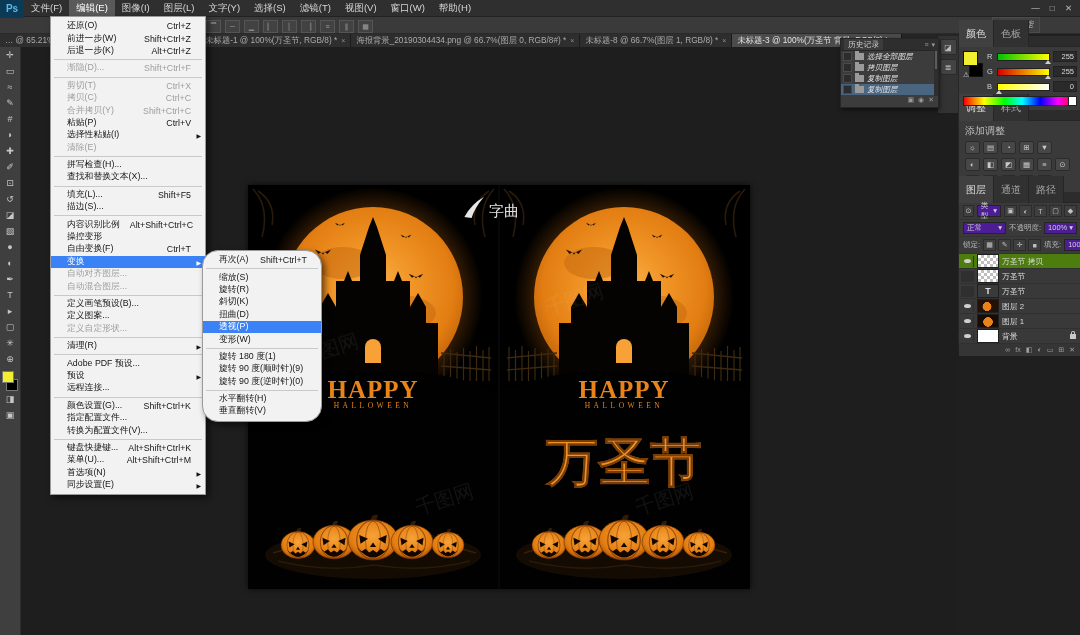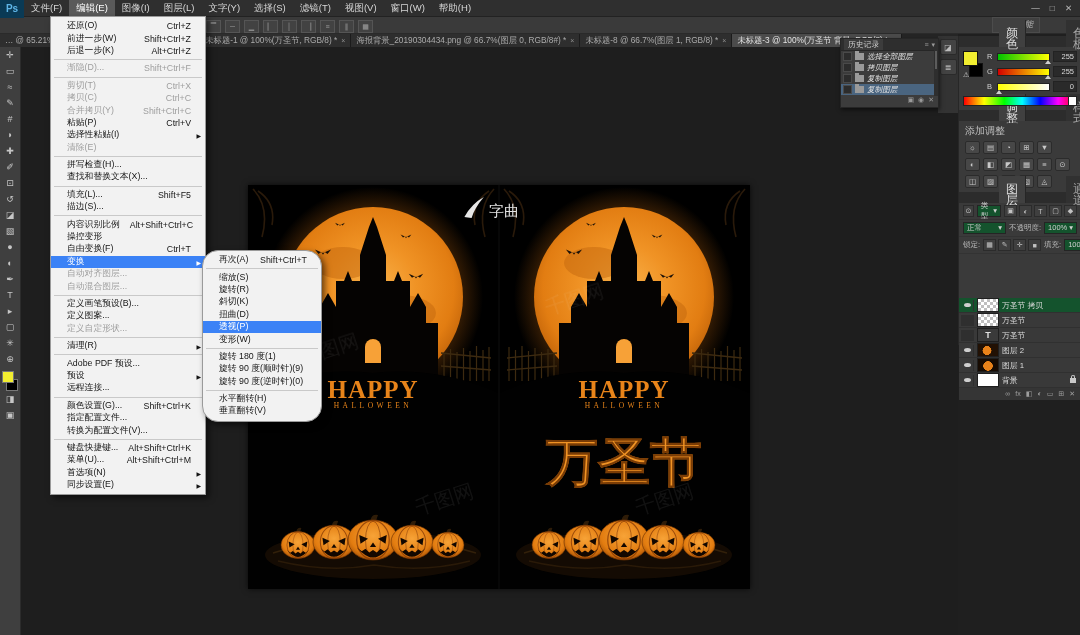--- a/index.html
+++ b/index.html
@@ -63,22 +63,22 @@
   #hist-scroll::before{content:"";display:block;margin:1px auto;width:2px;height:18px;background:#5c5c5c;}
   
   #dockstrip{position:absolute;left:938px;top:36px;width:20px;height:74px;background:#333;
     display:flex;flex-direction:column;align-items:center;gap:4px;padding-top:3px;z-index:6;}
   .dock-ico{width:15px;height:14px;background:#434343;border:1px solid #2a2a2a;color:#bdbdbd;
     font-size:8px;display:flex;align-items:center;justify-content:center;border-radius:2px;}
   
   #rightdock{position:absolute;left:958px;top:36px;width:122px;height:309px;background:#3a3a3a;
     border-left:1px solid #272727;z-index:6;font-size:8px;color:#c8c8c8;}
   .panel-tabs{height:11px;background:#2c2c2c;display:flex;align-items:flex-end;}
-  .ptab{padding:8px 7px;height:11px;line-height:11px;font-size:12px;color:#a8a8a8;background:#313131;
-    border-right:1px solid #262626;margin-left:40px;}
+  .ptab{padding:8px 7px;height:11px;line-height:11px;font-size:10px;color:#a8a8a8;background:#313131;
+    border-right:1px solid #262626;}
   .ptab.active{background:#404040;color:#dedede;}
   .ptab-spacer{flex:1;border-bottom:1px solid #262626;height:11px;}
   
   #color-content{display:flex;padding:4px 4px 2px 4px;gap:4px;}
   #cp-swatches{position:relative;width:20px;height:26px;}
   #cp-bg{position:absolute;right:0;bottom:0;width:12px;height:12px;background:#000;border:1px solid #111;}
   #cp-fg{position:absolute;left:0;top:0;width:13px;height:13px;border:1px solid #111;}
   #cp-warn{position:absolute;left:0;bottom:-2px;font-size:7px;color:#d8d8d8;}
   #cp-sliders{flex:1;display:flex;flex-direction:column;gap:4px;}
   .ch-row{display:flex;align-items:center;gap:3px;}
@@ -95,27 +95,27 @@
   #spectrum{height:8px;margin:2px 4px 4px 4px;border:1px solid #222;position:relative;
     background:linear-gradient(90deg,#ff0000,#ffff00 18%,#00ff00 36%,#00ffff 52%,#0000ff 68%,#ff00ff 84%,#ff0000);}
   #spectrum::after{content:"";position:absolute;right:0;top:0;width:7px;height:100%;background:#fff;border-left:1px solid #222;}
   
   #adj-header{font-size:10px;color:#bdbdbd;padding:3px 6px 1px 6px;}
   .adj-row{display:flex;gap:3px;padding:2px 6px;}
   .adj-ico{width:13px;height:11px;background:#474747;border:1px solid #2b2b2b;border-radius:2px;
     color:#c9c9c9;font-size:7.5px;display:flex;align-items:center;justify-content:center;}
   
   .lp-row{display:flex;align-items:center;gap:3px;padding:2px 4px;border-bottom:1px solid #333;}
-  .lp-chip{background:#14532d;border:1px solid #242424;color:#cfcfcf;font-size:7.5px;padding:0 3px;height:10px;line-height:10px;display:inline-flex;align-items:center;gap:2px;}
+  .lp-chip{background:#4c1d95;border:1px solid #242424;color:#cfcfcf;font-size:7.5px;padding:0 3px;height:10px;line-height:10px;display:inline-flex;align-items:center;gap:2px;}
   .lp-ico{width:11px;height:10px;background:#3f3f3f;border:1px solid #2b2b2b;color:#c2c2c2;
     font-size:7px;display:flex;align-items:center;justify-content:center;}
   .lp-label{font-size:7.5px;color:#b9b9b9;white-space:nowrap;}
   #layers-list{background:#393939;}
   .layer-row{display:flex;align-items:center;height:14px;gap:3px;padding:0 2px;border-bottom:1px solid #303030;}
-  .layer-row.sel{background:#14532d;margin-top:44px;}
+  .layer-row.sel{background:#4d7c0f;}
   .eyebox{width:12px;height:11px;border-right:1px solid #2f2f2f;display:flex;align-items:center;justify-content:center;}
   .eye{width:7px;height:4px;background:#cfcfcf;border-radius:50%;}
   .layer-row.eyeoff .eyebox{background:#2f2f2f;}
   .thumb{width:20px;height:12px;border:1px solid #1f1f1f;background:#fff;display:flex;align-items:center;justify-content:center;}
   .kind-checker .thumb,.kind-text .thumb{
     background-image:linear-gradient(45deg,#bfbfbf 25%,transparent 25%,transparent 75%,#bfbfbf 75%),
       linear-gradient(45deg,#bfbfbf 25%,#ffffff 25%,#ffffff 75%,#bfbfbf 75%);
     background-size:6px 6px;background-position:0 0,3px 3px;}
   .kind-text .thumb{background-image:none;background:#3a3a3a;}
   .kind-text .thumb::after{content:"T";color:#e0e0e0;font-size:9px;font-weight:bold;}

